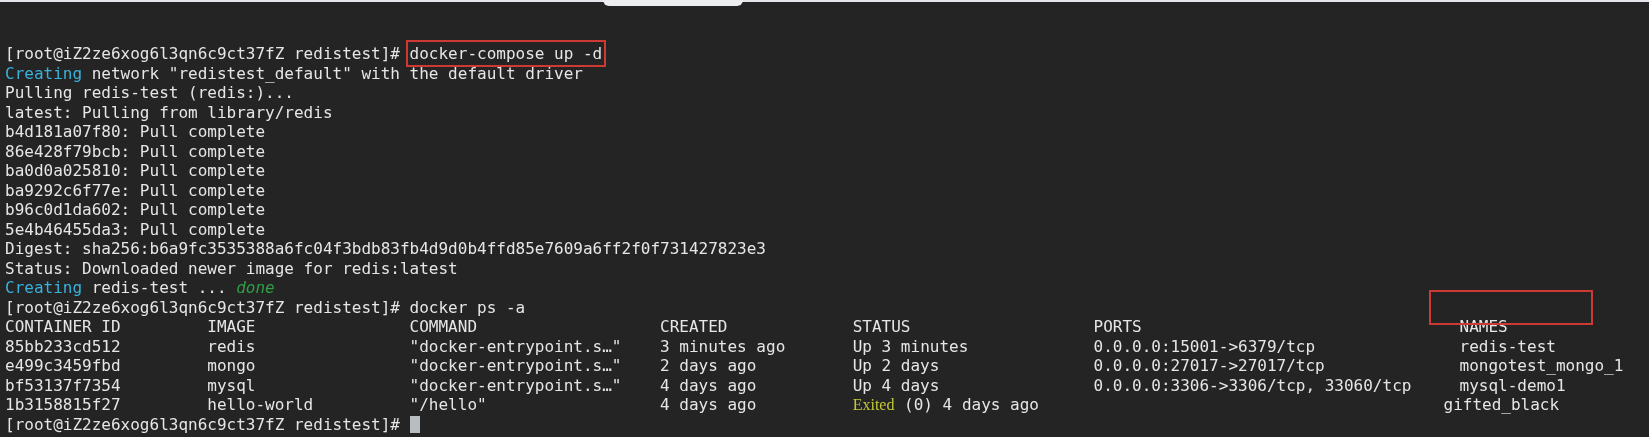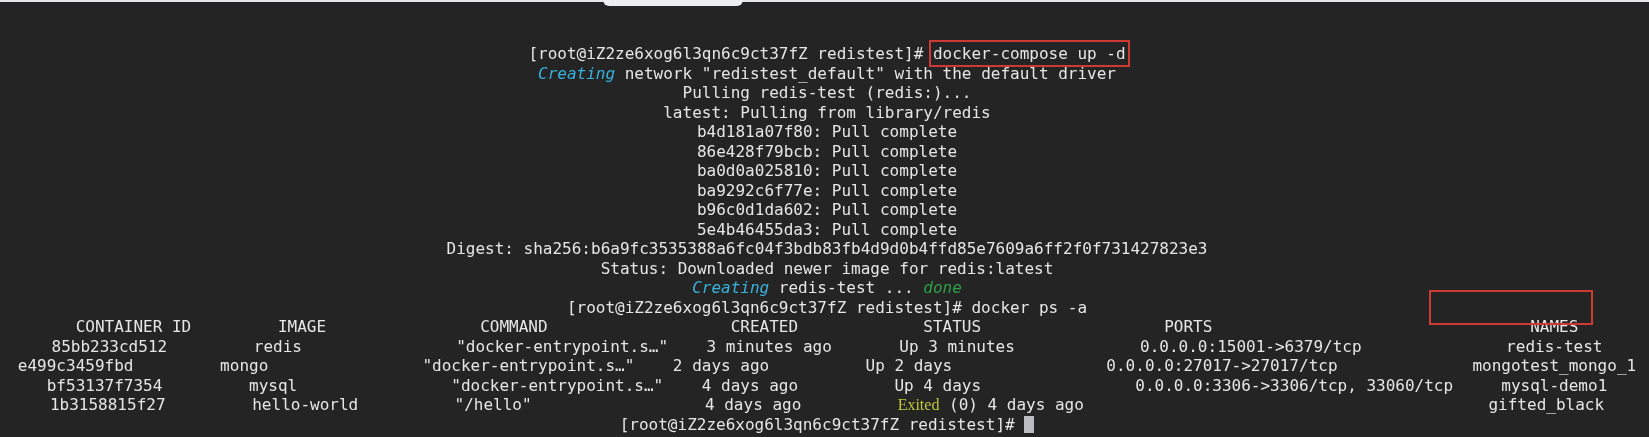--- a/index.html
+++ b/index.html
@@ -9,22 +9,22 @@
     font-family:"DejaVu Sans Mono","Liberation Mono",monospace;
   }
   .top-edge{position:absolute;top:0;left:0;width:100%;height:2px;background:#e4e6e9;z-index:3;}
   .top-tab{position:absolute;top:0;left:603px;width:140px;height:6px;background:#eceef0;border-radius:0 0 8px 8px;z-index:4;}
   .terminal{
     position:absolute;top:0;left:0;right:0;bottom:0;
     padding:5px 0 0 5px;
     font-size:16px;line-height:19.5px;color:#e6e6e6;
     white-space:pre;z-index:1;
   }
-  .line{white-space:pre;text-align:center;}
-  .c-cyan{color:#38b2dc;font-style:italic;}
+  .line{white-space:pre;}
+  .c-cyan{color:#38b2dc;}
   .c-green{color:#2f9e44;font-style:italic;}
   .c-yellow{color:#c3c83a;font-family:Liberation Serif, serif;}
   .boxed{outline:2px solid #cd3a33;outline-offset:2px;}
   .cursor{display:inline-block;width:10px;height:17px;background:#b9bcc0;vertical-align:-3px;}
   .annotation-box{position:absolute;border:2px solid #cd3a33;z-index:2;background:transparent;}
   #box-name{left:1429px;top:290px;width:160px;height:31px;}
 </style>
 </head>
 <body>
 

